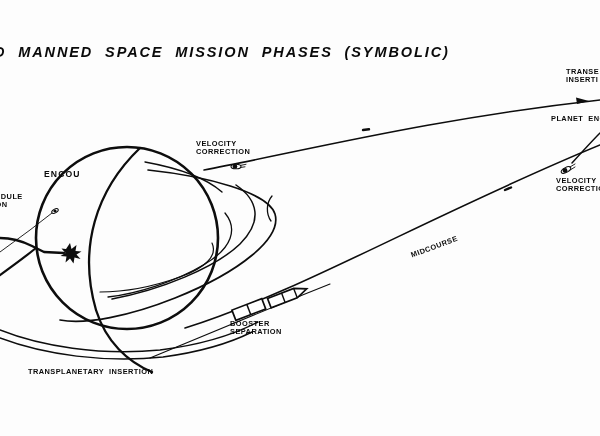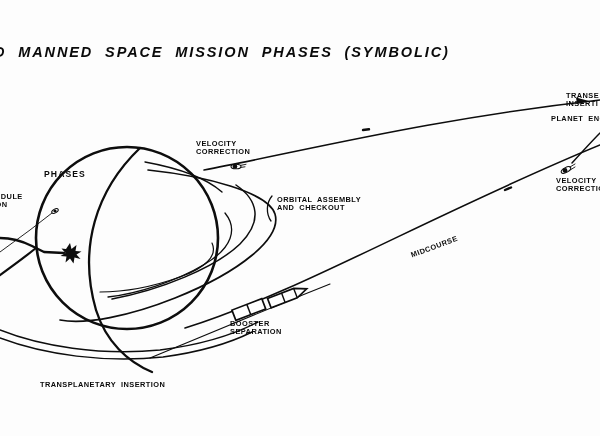--- a/index.html
+++ b/index.html
@@ -146,36 +146,34 @@
 
     <path class="stroke" d="M 272 196 C 266 203, 266 214, 271 221" stroke-width="1.3"></path>
 
   </svg>
 
   <div class="title">CED  MANNED  SPACE  MISSION  PHASES  (SYMBOLIC)</div>
 
   <div class="label lbl-small" style="left:-12px; top:193px;">MODULE
 TION</div>
 
-  <div class="label lbl-earth" style="left:44px; top:170px;">PHASES</div>
+  <div class="label lbl-earth" style="left:44px; top:170px;">ENCOU</div>
 
   <div class="label lbl-small" style="left:196px; top:140px;">VELOCITY
 CORRECTION</div>
 
-  <div class="label lbl-small" style="left:277px; top:196px;">ORBITAL  ASSEMBLY
-AND  CHECKOUT</div>
 
   <div class="label lbl-small" style="left:230px; top:320px;">BOOSTER
 SEPARATION</div>
 
-  <div class="label lbl-small" style="left:40px; top:368px;margin-top:13px;">TRANSPLANETARY  INSERTION</div>
+  <div class="label lbl-small" style="left:28px; top:368px;">TRANSPLANETARY  INSERTION</div>
 
   <div class="label lbl-small rot-mid" style="left:410px; top:252px;">MIDCOURSE</div>
 
-  <div class="label lbl-small" style="left:566px; top:92px;">TRANSE
+  <div class="label lbl-small" style="left:566px; top:68px;">TRANSE
 INSERTI</div>
 
   <div class="label lbl-small" style="left:551px; top:115px;">PLANET  ENCOU</div>
 
   <div class="label lbl-small" style="left:556px; top:177px;">VELOCITY
 CORRECTIO</div>
 
 </div>
 
 </body></html>

